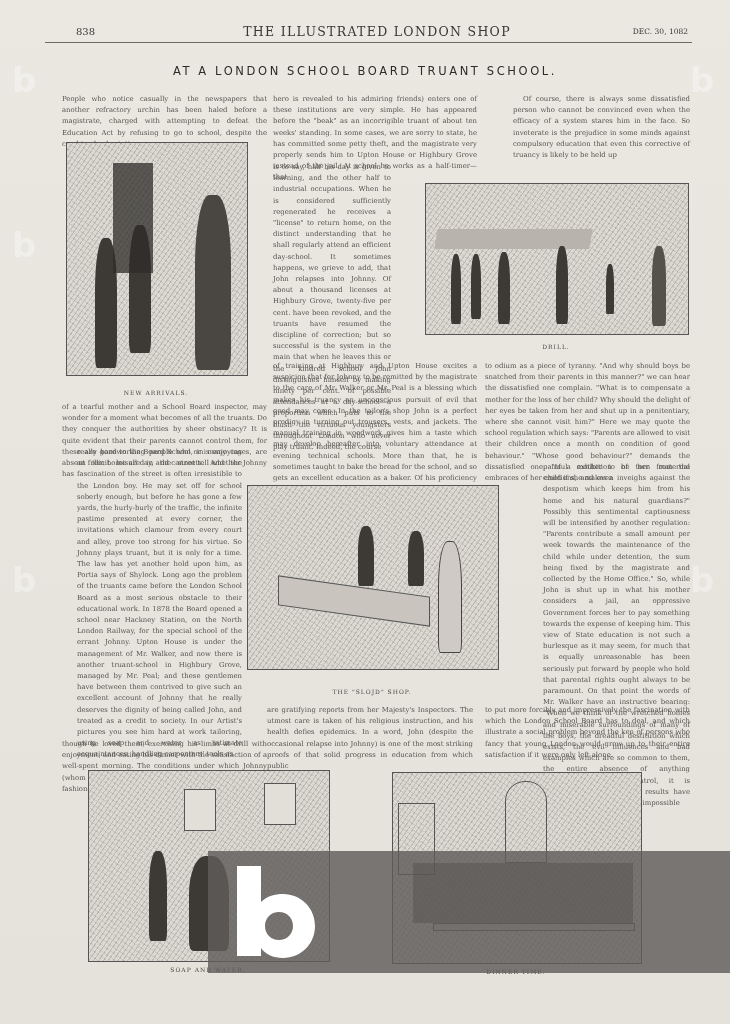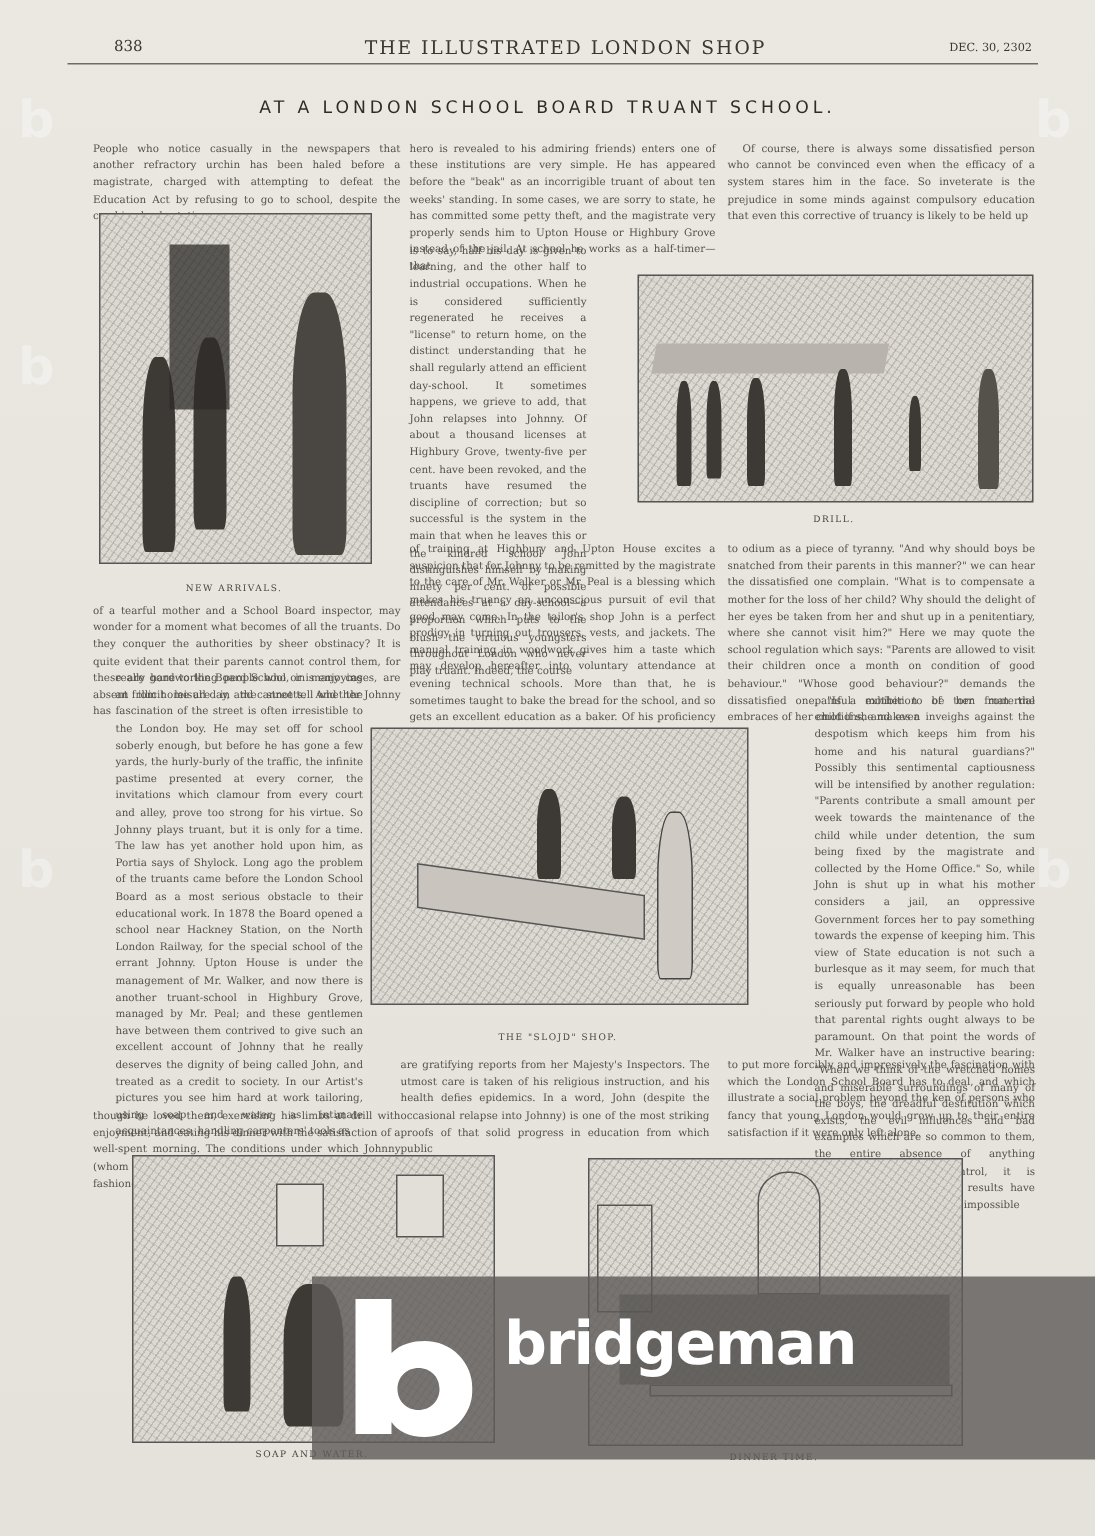--- a/index.html
+++ b/index.html
@@ -24,21 +24,21 @@
   .wmark{position:absolute;font-family:"DejaVu Sans","Liberation Sans",sans-serif;font-weight:bold;color:rgba(255,255,255,.35);font-size:34px;}
 </style>
 </head>
 <body>
 
 <div class="page">
 
   <div class="hdr">
     <span class="pg">838</span>
     <div class="title">THE ILLUSTRATED LONDON SHOP</div>
-    <span class="date">DEC. 30, 2302</span>
+    <span class="date">DEC. 30, 1082</span>
   </div>
   <div class="rule"></div>
 
   <div class="article-title">AT A LONDON SCHOOL BOARD TRUANT SCHOOL.</div>
 
   <div class="col" style="left:62px;top:94px;width:205px;">
     <p>People who notice casually in the newspapers that another refractory urchin has been haled before a magistrate, charged with attempting to defeat the Education Act by refusing to go to school, despite the combined exhortations</p>
   </div>
 
   <div class="illus" style="left:66px;top:142px;width:180px;height:232px;">
@@ -77,21 +77,21 @@
     <div class="fig" style="left:25px;top:70px;width:10px;height:70px;"></div>
     <div class="fig" style="left:45px;top:70px;width:10px;height:65px;"></div>
     <div class="fig" style="left:72px;top:68px;width:12px;height:72px;"></div>
     <div class="fig" style="left:130px;top:62px;width:12px;height:78px;"></div>
     <div class="fig" style="left:180px;top:80px;width:8px;height:50px;"></div>
     <div class="fig" style="left:226px;top:62px;width:14px;height:80px;background:#55514b;"></div>
   </div>
   <div class="cap" style="left:425px;top:343px;width:262px;">DRILL.</div>
 
   <div class="col" style="left:485px;top:94px;width:205px;">
-    <p style="text-indent:10px;">Of course, there is always some dissatisfied person who cannot be convinced even when the efficacy of a system stares him in the face. So inveterate is the prejudice in some minds against compulsory education that even this corrective of truancy is likely to be held up</p>
+    <p style="text-indent:10px;margin-left:28px;">Of course, there is always some dissatisfied person who cannot be convinced even when the efficacy of a system stares him in the face. So inveterate is the prejudice in some minds against compulsory education that even this corrective of truancy is likely to be held up</p>
   </div>
   <div class="col" style="left:485px;top:361px;width:205px;">
     <p>to odium as a piece of tyranny. "And why should boys be snatched from their parents in this manner?" we can hear the dissatisfied one complain. "What is to compensate a mother for the loss of her child? Why should the delight of her eyes be taken from her and shut up in a penitentiary, where she cannot visit him?" Here we may quote the school regulation which says: "Parents are allowed to visit their children once a month on condition of good behaviour." "Whose good behaviour?" demands the dissatisfied one. "Is a mother to be torn from the embraces of her child if she makes a</p>
   </div>
   <div class="col" style="left:543px;top:462px;width:147px;">
     <p>painful exhibition of her maternal emotions, and even inveighs against the despotism which keeps him from his home and his natural guardians?" Possibly this sentimental captiousness will be intensified by another regulation: "Parents contribute a small amount per week towards the maintenance of the child while under detention, the sum being fixed by the magistrate and collected by the Home Office." So, while John is shut up in what his mother considers a jail, an oppressive Government forces her to pay something towards the expense of keeping him. This view of State education is not such a burlesque as it may seem, for much that is equally unreasonable has been seriously put forward by people who hold that parental rights ought always to be paramount. On that point the words of Mr. Walker have an instructive bearing: "When we think of the wretched homes and miserable surroundings of many of the boys, the dreadful destitution which exists, the evil influences and bad examples which are so common to them, the entire absence of anything approaching proper control, it is surprising that such good results have been achieved." It would be impossible</p>
   </div>
   <div class="col" style="left:485px;top:705px;width:205px;">
     <p>to put more forcibly and impressively the fascination with which the London School Board has to deal, and which illustrate a social problem beyond the ken of persons who fancy that young London would grow up to their entire satisfaction if it were only left alone.</p>
   </div>
@@ -123,15 +123,14 @@
   <div class="wmark" style="left:12px;top:60px;">b</div>
   <div class="wmark" style="left:12px;top:225px;">b</div>
   <div class="wmark" style="left:12px;top:560px;">b</div>
   <div class="wmark" style="left:690px;top:60px;">b</div>
   <div class="wmark" style="left:690px;top:560px;">b</div>
 
   <div class="wm"></div>
   <svg class="wm-b" viewBox="0 0 80 92">
     <path d="M2 0 H26 V36 C32 30 40 28 48 28 C66 28 80 42 80 60 C80 78 66 92 48 92 C38 92 30 88 26 82 V90 H2 Z M44 46 C36 46 30 52 30 60 C30 68 36 74 44 74 C52 74 58 68 58 60 C58 52 52 46 44 46 Z" fill="#ffffff"></path>
   </svg>
-  <div class="wm-text" style="top:873px;font-size:40px;">bridgeman</div>
 
 </div>
 
 </body></html>

